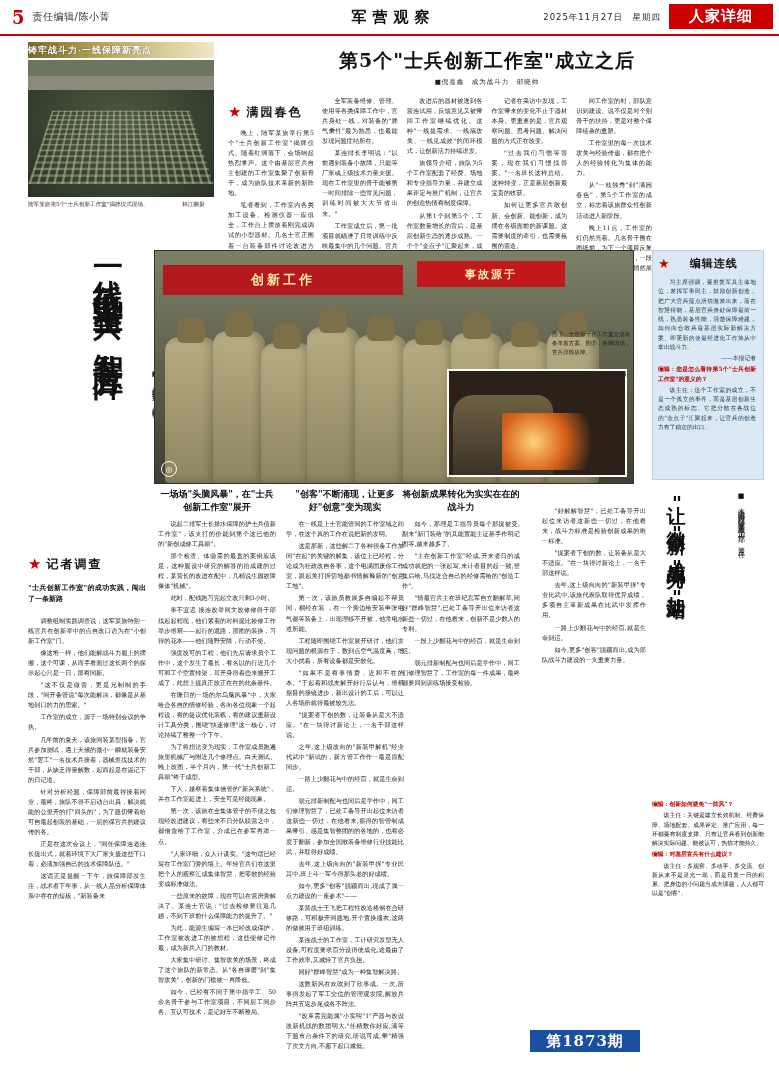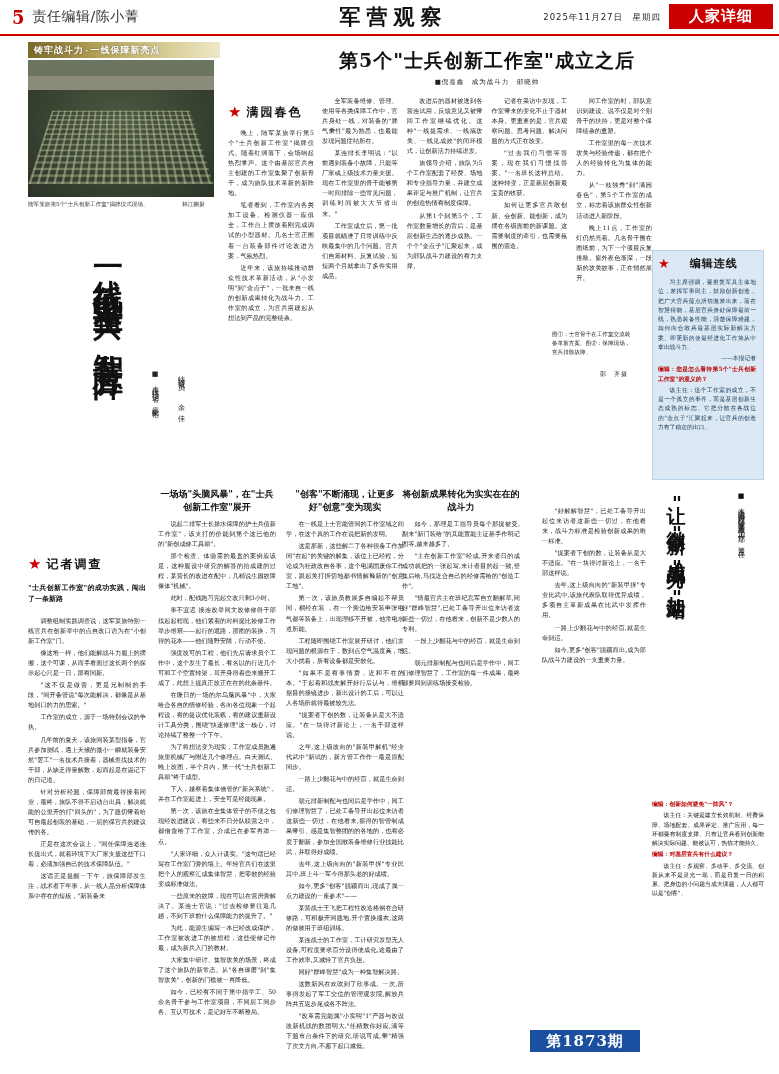--- a/index.html
+++ b/index.html
@@ -16,24 +16,24 @@
   
   .masthead{
     position:absolute;left:0;top:0;width:779px;height:34px;
     border-bottom:2px solid #c00;
     display:flex;align-items:center;
   }
   .page-num{
     color:#c00;font-size:18px;font-weight:bold;margin-left:12px;margin-right:8px;
     font-family:"DejaVu Serif","Liberation Serif",serif;
   }
-  .editor-credit{font-size:14px;color:#333;letter-spacing:0.5px;}
+  .editor-credit{font-size:10px;color:#333;letter-spacing:0.5px;}
   .mast-title{
     position:absolute;left:8px;right:0;text-align:center;
-    font-size:21px;font-weight:bold;letter-spacing:6px;
+    font-size:15px;font-weight:bold;letter-spacing:6px;
     font-family:"DejaVu Serif","Liberation Serif",serif;
   }
   .mast-date{
     position:absolute;right:118px;top:12px;font-size:8.5px;color:#222;letter-spacing:1px;
   }
   .logo-box{
     position:absolute;right:6px;top:4px;width:104px;height:25px;
     background:#c00;color:#fff;display:flex;align-items:center;justify-content:center;
     font-size:15px;font-weight:bold;letter-spacing:1px;
     font-family:"DejaVu Serif","Liberation Serif",serif;
@@ -57,22 +57,22 @@
   .star-hd .lbl{
     font-size:12px;font-weight:bold;letter-spacing:2px;
     font-family:"DejaVu Serif","Liberation Serif",serif;
   }
 
   
   .tl-banner{
     position:absolute;left:28px;top:42px;width:186px;height:16px;
     background:linear-gradient(90deg,#7a6a2a,#b9a65c 40%,#d9cf9a 75%,#efe8c8);
     color:#fff;font-size:9px;font-weight:bold;letter-spacing:1px;
-    display:flex;align-items:center;padding-left:6px;
-    font-family:Liberation Mono, monospace;
+    display:flex;align-items:center;
+    font-family:Liberation Serif, serif;
     text-shadow:0 0 2px rgba(0,0,0,.5);
   }
   .tl-photo{
     position:absolute;left:28px;top:60px;width:186px;height:137px;
     background:#2f3b30;overflow:hidden;
   }
   .tl-photo .sky{position:absolute;left:0;top:0;width:100%;height:26px;background:#6b7560;}
   .tl-photo .bldg{position:absolute;left:0;top:16px;width:100%;height:16px;background:#8a8b7a;}
   .tl-photo .ground{position:absolute;left:0;top:30px;width:100%;height:107px;
     background:radial-gradient(ellipse at 50% 30%,#4d5942,#2a3326);}
@@ -306,20 +306,41 @@
       <p>工作室里的每一次技术攻关与经验传递，都在把个人的经验转化为集体的能力。</p>
       <p>从"一枝独秀"到"满园春色"，第5个工作室的成立，标志着该旅群众性创新活动进入新阶段。</p>
       <p>晚上11点，工作室的灯仍然亮着。几名骨干围在图纸前，为下一个项目反复推敲。窗外夜色渐深，一段新的攻关故事，正在悄然展开。</p>
     </div>
   </div>
 
   <div class="vtitle vtext">一线战位走出士兵"智慧方阵"</div>
   <div class="vsub vtext">■本报特约记者　廖晓彬</div>
   <div class="vsub2 vtext">特约通讯员　　余　佳</div>
 
+  <div class="mainphoto">
+    <div class="mp-wall"></div>
+    <div class="mp-ban">创新工作</div>
+    <div class="mp-ban2">事故源于</div>
+    <div class="soldiers">
+      <div class="sol" style="left:10px;height:146px;"></div>
+      <div class="sol" style="left:58px;height:152px;"></div>
+      <div class="sol" style="left:106px;height:140px;"></div>
+      <div class="sol" style="left:152px;height:156px;"></div>
+      <div class="sol" style="left:200px;height:148px;"></div>
+      <div class="sol" style="left:248px;height:144px;"></div>
+      <div class="sol" style="left:296px;height:150px;"></div>
+      <div class="sol" style="left:344px;height:142px;"></div>
+      <div class="sol" style="left:392px;height:152px;"></div>
+    </div>
+    <div class="mp-inset">
+      <div class="figs"></div>
+      <div class="spark"></div>
+    </div>
+    <div class="mp-logo">◎</div>
+  </div>
   <div class="mp-cap">图①：士官骨干在工作室交流装备革新方案。图②：保障现场，官兵排除故障。</div>
   <div class="mp-credit">邵　齐摄</div>
 
   <div class="inv-hd">
     <div class="star-hd">
       <span class="st">★</span>
       <span class="lbl">记者调查</span>
     </div>
   </div>
   <div class="inv-lead">"士兵创新工作室"的成功实践，闯出了一条新路</div>

